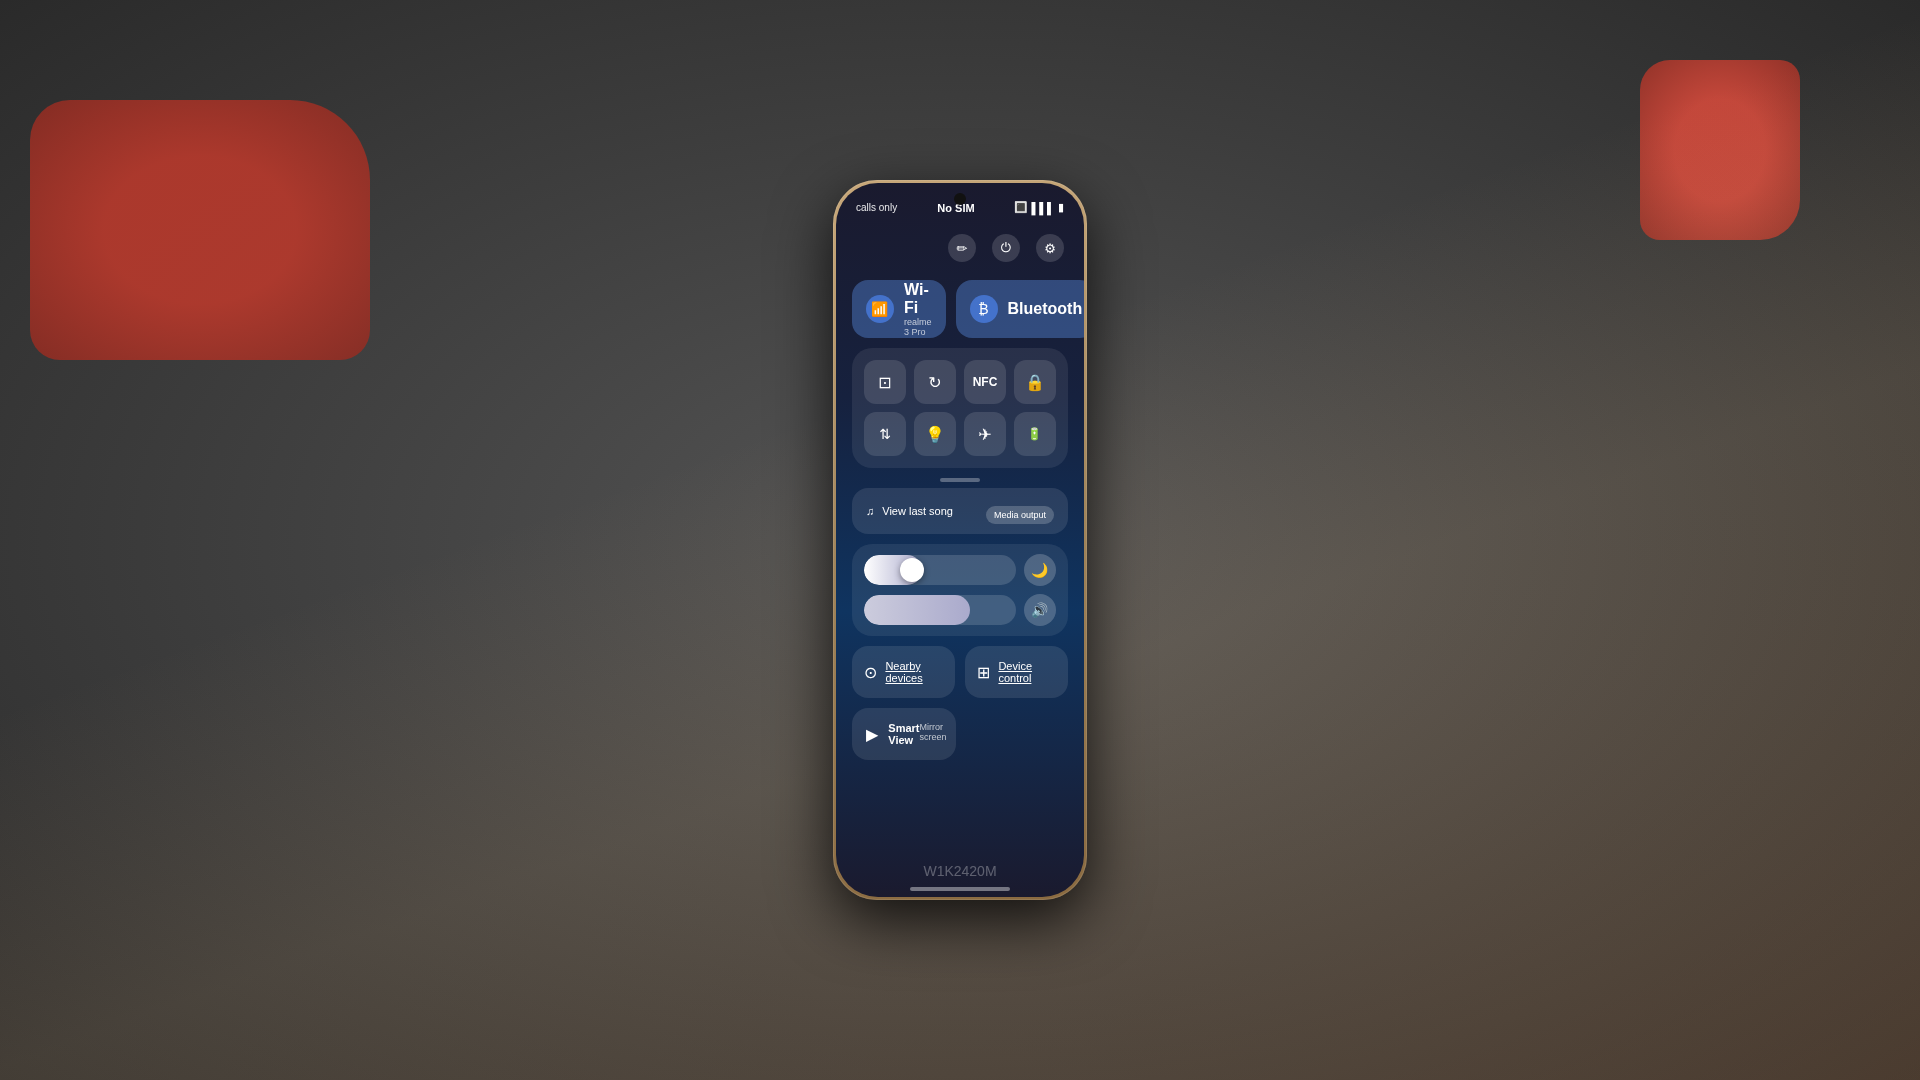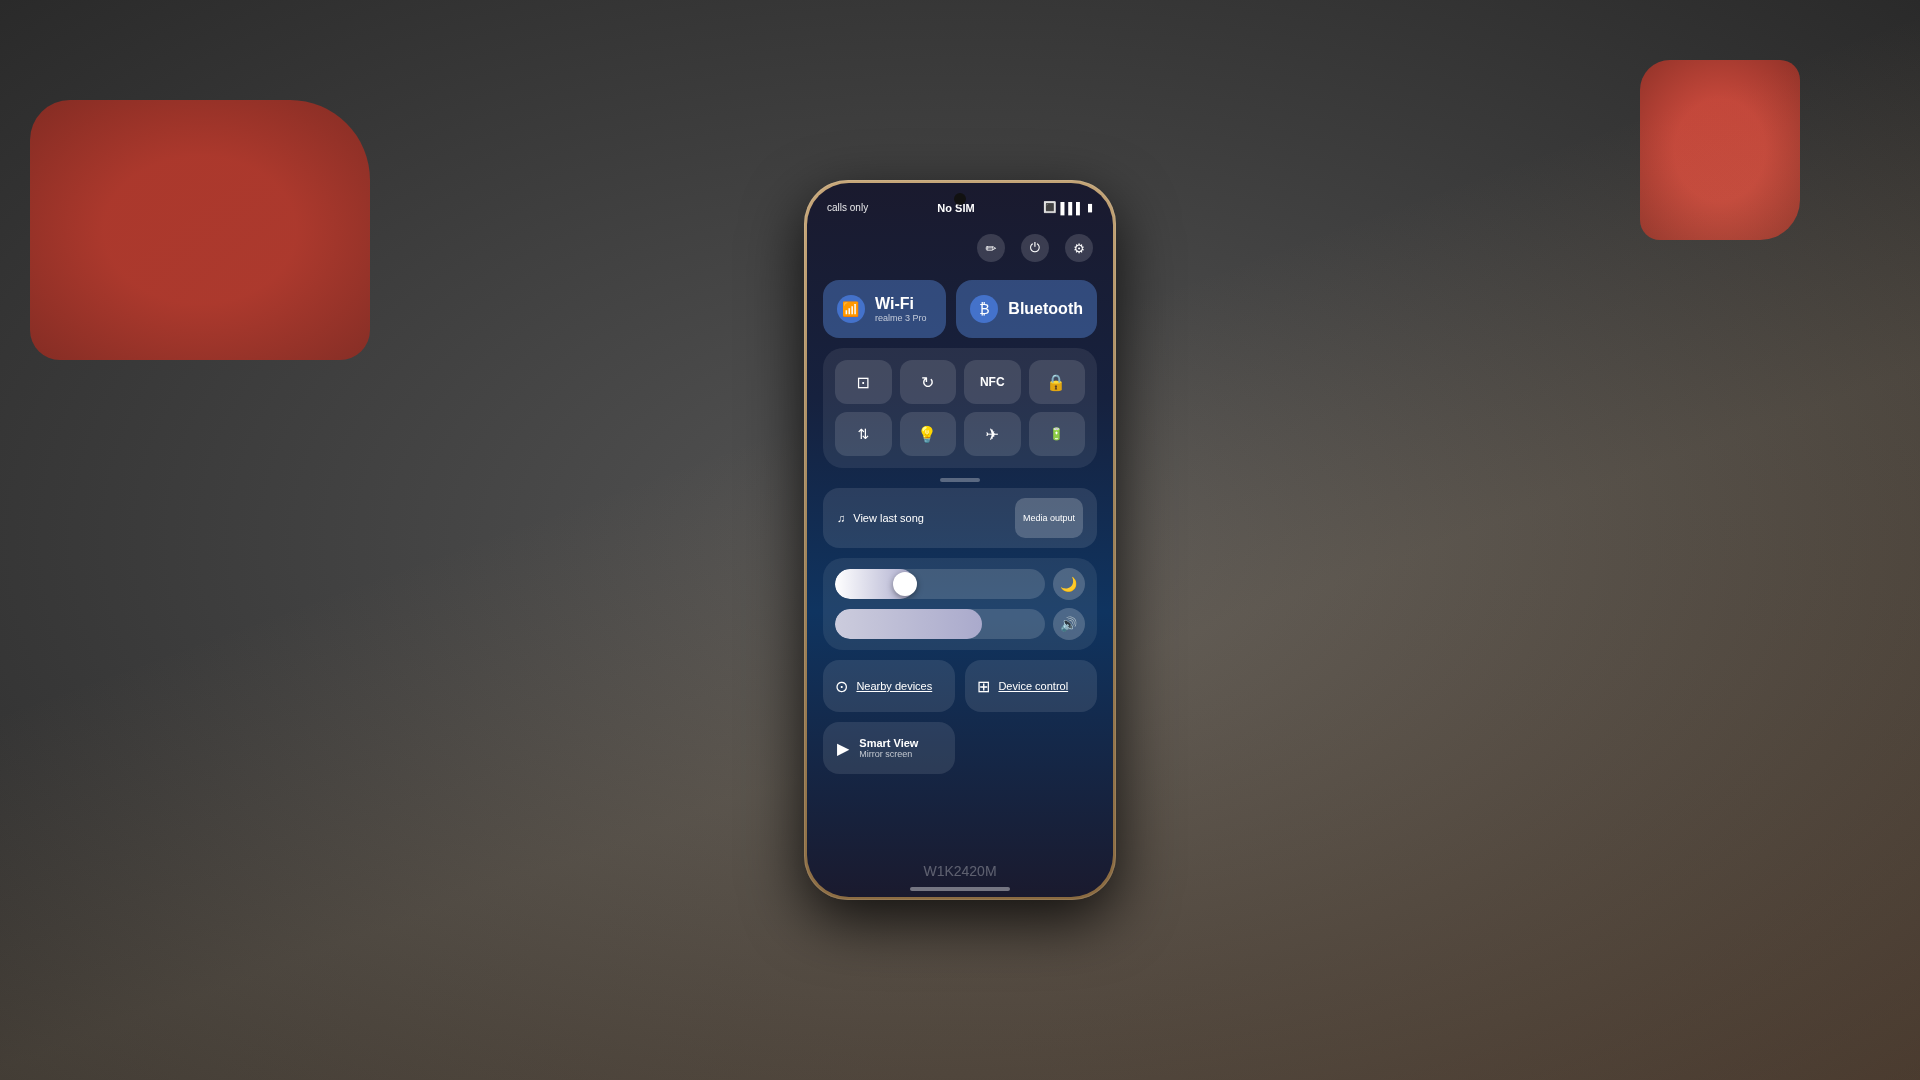--- a/index.html
+++ b/index.html
@@ -63,21 +63,21 @@
     
     .phone-wrapper {
       position: relative;
       z-index: 10;
       display: flex;
       align-items: center;
       justify-content: center;
     }
 
     .phone-shell {
-      width: 312px;
+      width: 254px;
       height: 720px;
       background: linear-gradient(170deg, #c8a87a 0%, #a0845a 50%, #8a6a40 100%);
       border-radius: 44px;
       padding: 3px;
       box-shadow:
         0 20px 60px rgba(0,0,0,0.8),
         0 0 0 1px rgba(255,255,255,0.1) inset;
       position: relative;
     }
 
@@ -270,23 +270,24 @@
       align-items: center;
       gap: 8px;
       color: white;
       font-size: 11px;
     }
 
     .media-output-btn {
       background: rgba(255,255,255,0.2);
       color: white;
       font-size: 9px;
-      padding: 15px 8px;
+      padding: 4px 8px;
       border-radius: 10px;
       cursor: pointer;
+      margin-top: 8px;
     }
 
     
     .sliders-section {
       background: rgba(255,255,255,0.08);
       border-radius: 20px;
       padding: 10px 12px;
       display: flex;
       flex-direction: column;
       gap: 8px;
@@ -393,21 +394,21 @@
       align-self: flex-start;
       width: 48%;
     }
 
     .smart-view-icon {
       font-size: 16px;
     }
 
     .smart-view-text {
       display: flex;
-      flex-direction: column;
+      flex-direction: row;
     }
 
     .smart-view-title {
       font-size: 11px;
       font-weight: 600;
     }
 
     .smart-view-subtitle {
       font-size: 9px;
       opacity: 0.7;

